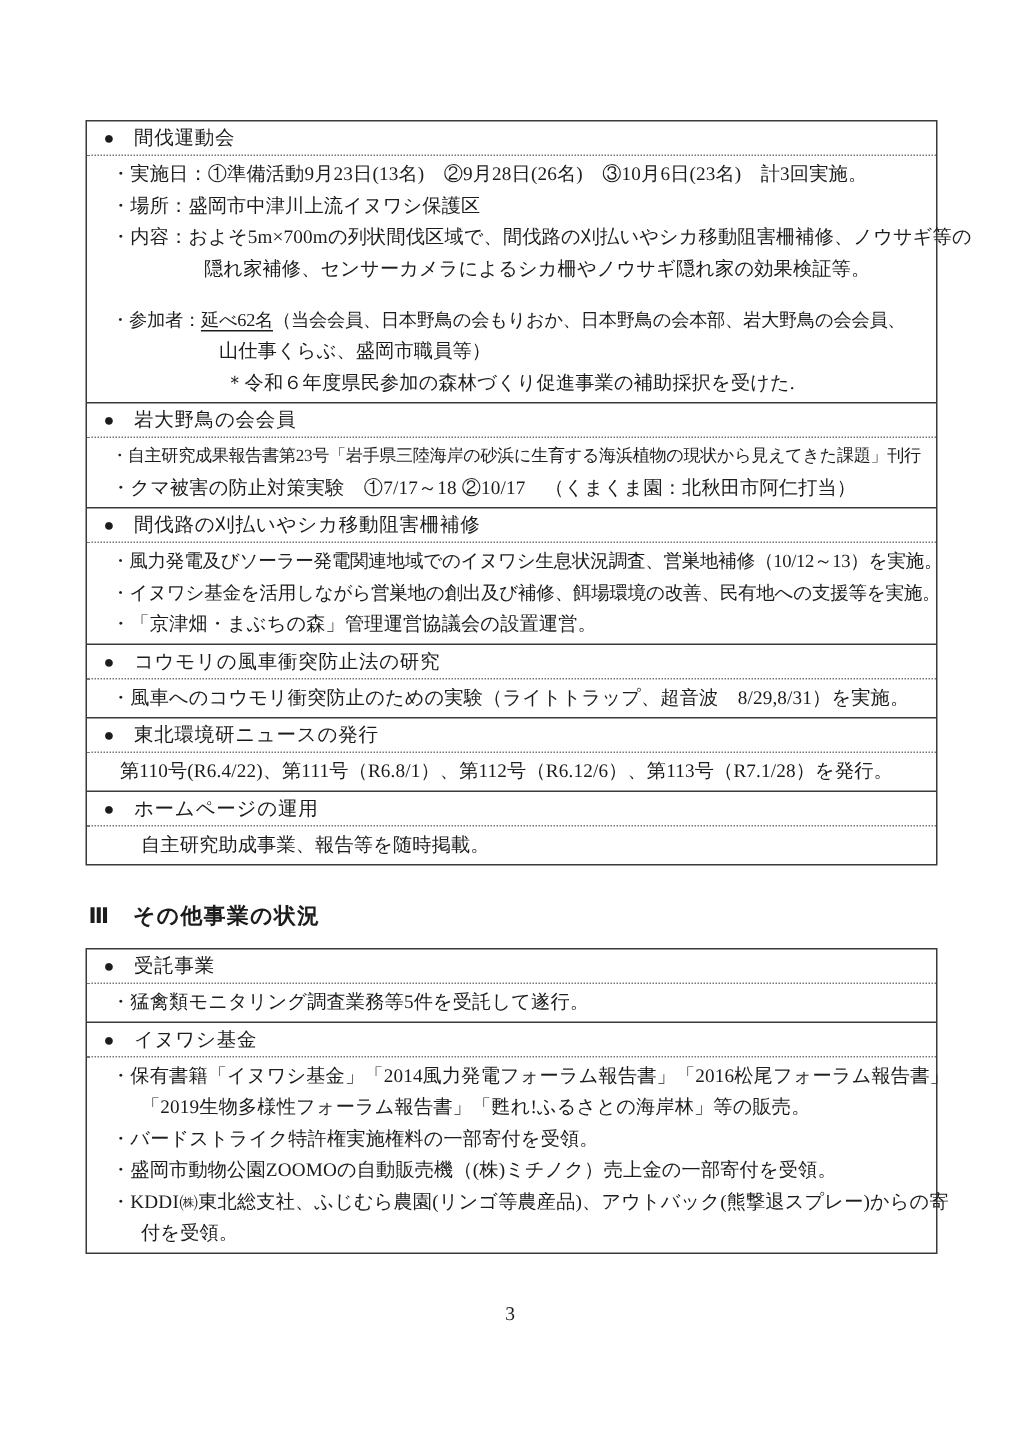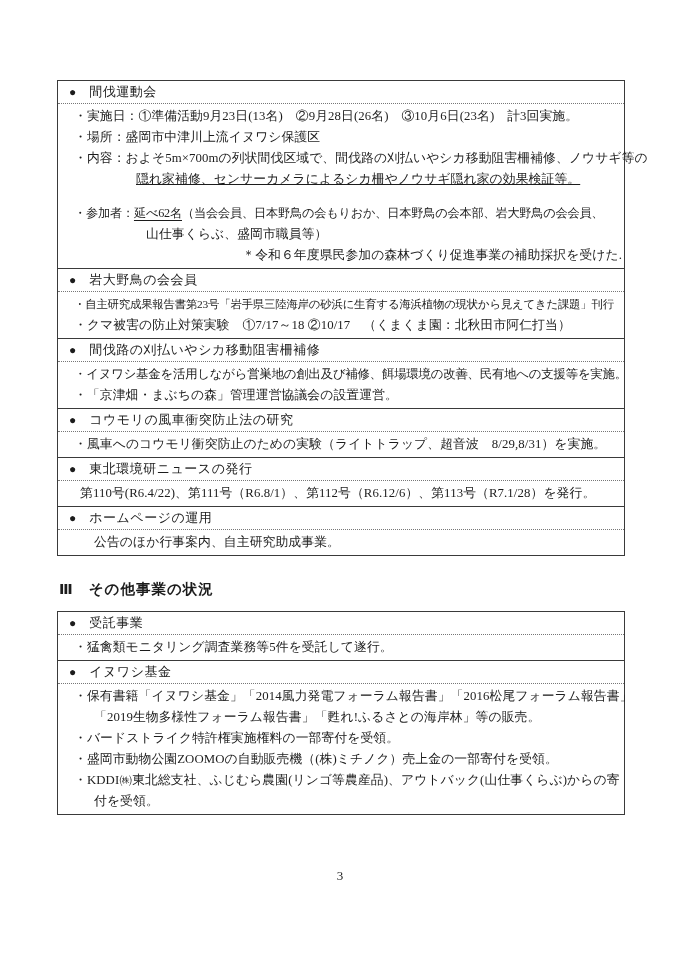--- a/index.html
+++ b/index.html
@@ -24,25 +24,25 @@
     border-bottom:1px dotted var(--dotted);
     white-space:nowrap;
   }
   .bullet{font-size:12px;line-height:1;margin-right:13px;}
   .sec-title{font-size:13px;letter-spacing:0.5px;}
   .sec-body{padding:2px 0 2px 0;}
   .row{
     font-size:12.8px;line-height:21px;padding-left:16px;
     white-space:nowrap;letter-spacing:0.1px;
   }
-  .ind-a{padding-left:78px;text-decoration:underline;}   
+  .ind-a{padding-left:78px;}   
   .ind-b{padding-left:88px;}   
   .ind-c{padding-left:36px;}   
   .ind-d{padding-left:22px;}   
-  .align-right{text-align:right;padding-left:0;padding-right:2px;}
+  .align-right{text-align:center;padding-left:0;padding-right:2px;}
   .cram-1{font-size:11.4px;letter-spacing:-0.2px;}
   .cram-2{font-size:12.2px;letter-spacing:-0.2px;margin-top:13px;}
   .cram-3{font-size:12.4px;letter-spacing:-0.2px;}
   .u{ text-decoration:underline; text-underline-offset:3px;}
   .heading3{
     margin:24px 0 12px 2px;
     font-family:"Liberation Sans","DejaVu Sans",sans-serif;
     font-weight:bold;font-size:14.5px;letter-spacing:1px;
     white-space:nowrap;
   }
@@ -86,20 +86,21 @@
           <div class="row">・クマ被害の防止対策実験　①7/17～18 ②10/17　（くまくま園：北秋田市阿仁打当）</div>
         </div>
       </section>
 
       <section class="sec">
         <div class="sec-header">
           <span class="bullet">●</span>
           <span class="sec-title">間伐路の刈払いやシカ移動阻害柵補修</span>
         </div>
         <div class="sec-body">
+          <div class="row cram-3">・風力発電及びソーラー発電関連地域でのイヌワシ生息状況調査、営巣地補修（10/12～13）を実施。</div>
           <div class="row cram-3">・イヌワシ基金を活用しながら営巣地の創出及び補修、餌場環境の改善、民有地への支援等を実施。</div>
           <div class="row">・「京津畑・まぶちの森」管理運営協議会の設置運営。</div>
         </div>
       </section>
 
       <section class="sec">
         <div class="sec-header">
           <span class="bullet">●</span>
           <span class="sec-title">コウモリの風車衝突防止法の研究</span>
         </div>
@@ -117,21 +118,21 @@
           <div class="row ind-d">第110号(R6.4/22)、第111号（R6.8/1）、第112号（R6.12/6）、第113号（R7.1/28）を発行。</div>
         </div>
       </section>
 
       <section class="sec">
         <div class="sec-header">
           <span class="bullet">●</span>
           <span class="sec-title">ホームページの運用</span>
         </div>
         <div class="sec-body">
-          <div class="row ind-c">公告のほか行事案内、自主研究助成事業。</div>
+          <div class="row ind-c">自主研究助成事業、報告等を随時掲載。</div>
         </div>
       </section>
 
     </div>
 
     <div class="heading3">
       <span class="numeral">Ⅲ</span><span>その他事業の状況</span>
     </div>
 
     <div class="box">
@@ -149,21 +150,21 @@
       <section class="sec">
         <div class="sec-header">
           <span class="bullet">●</span>
           <span class="sec-title">イヌワシ基金</span>
         </div>
         <div class="sec-body">
           <div class="row">・保有書籍「イヌワシ基金」「2014風力発電フォーラム報告書」「2016松尾フォーラム報告書」</div>
           <div class="row ind-c">「2019生物多様性フォーラム報告書」「甦れ!ふるさとの海岸林」等の販売。</div>
           <div class="row">・バードストライク特許権実施権料の一部寄付を受領。</div>
           <div class="row">・盛岡市動物公園ZOOMOの自動販売機（(株)ミチノク）売上金の一部寄付を受領。</div>
-          <div class="row">・KDDI㈱東北総支社、ふじむら農園(リンゴ等農産品)、アウトバック(山仕事くらぶ)からの寄</div>
+          <div class="row">・KDDI㈱東北総支社、ふじむら農園(リンゴ等農産品)、アウトバック(熊撃退スプレー)からの寄</div>
           <div class="row ind-c">付を受領。</div>
         </div>
       </section>
 
     </div>
 
   </div>
 
   <div class="page-number">3</div>
 </div>

